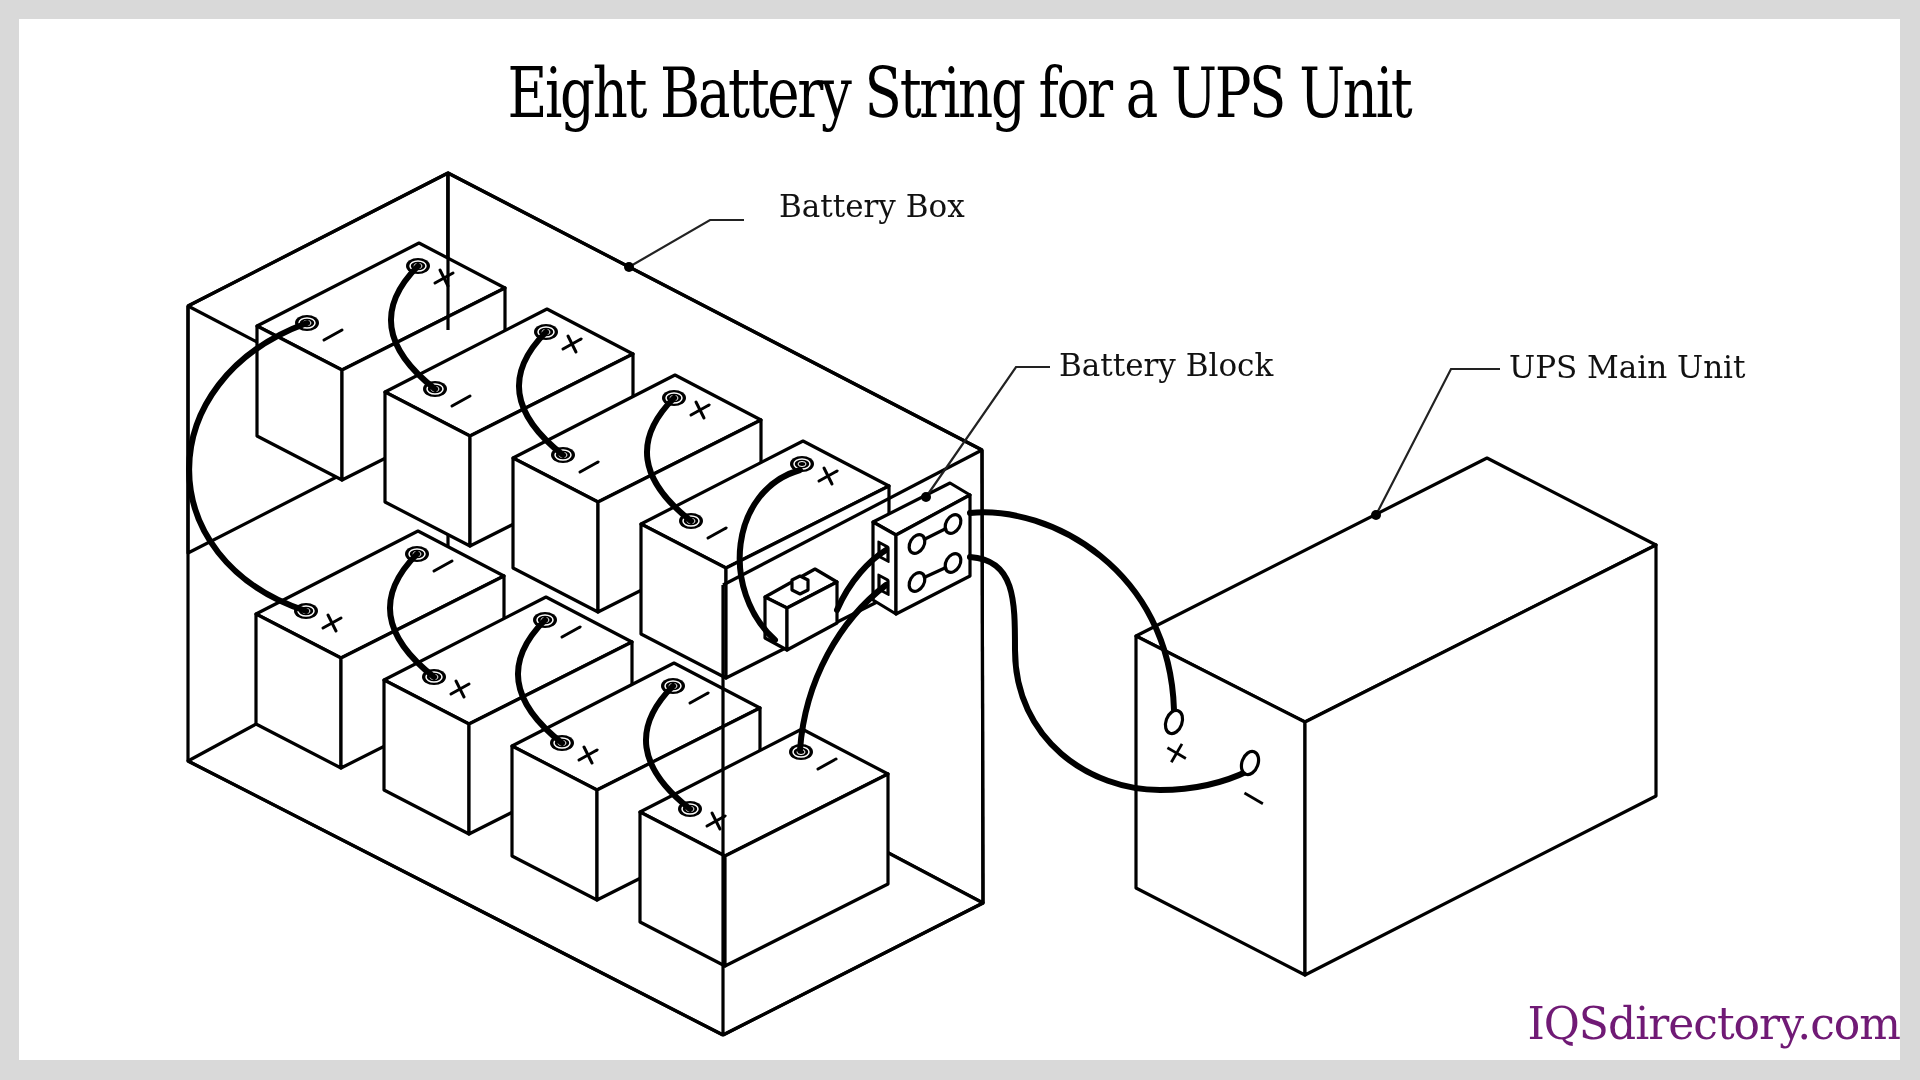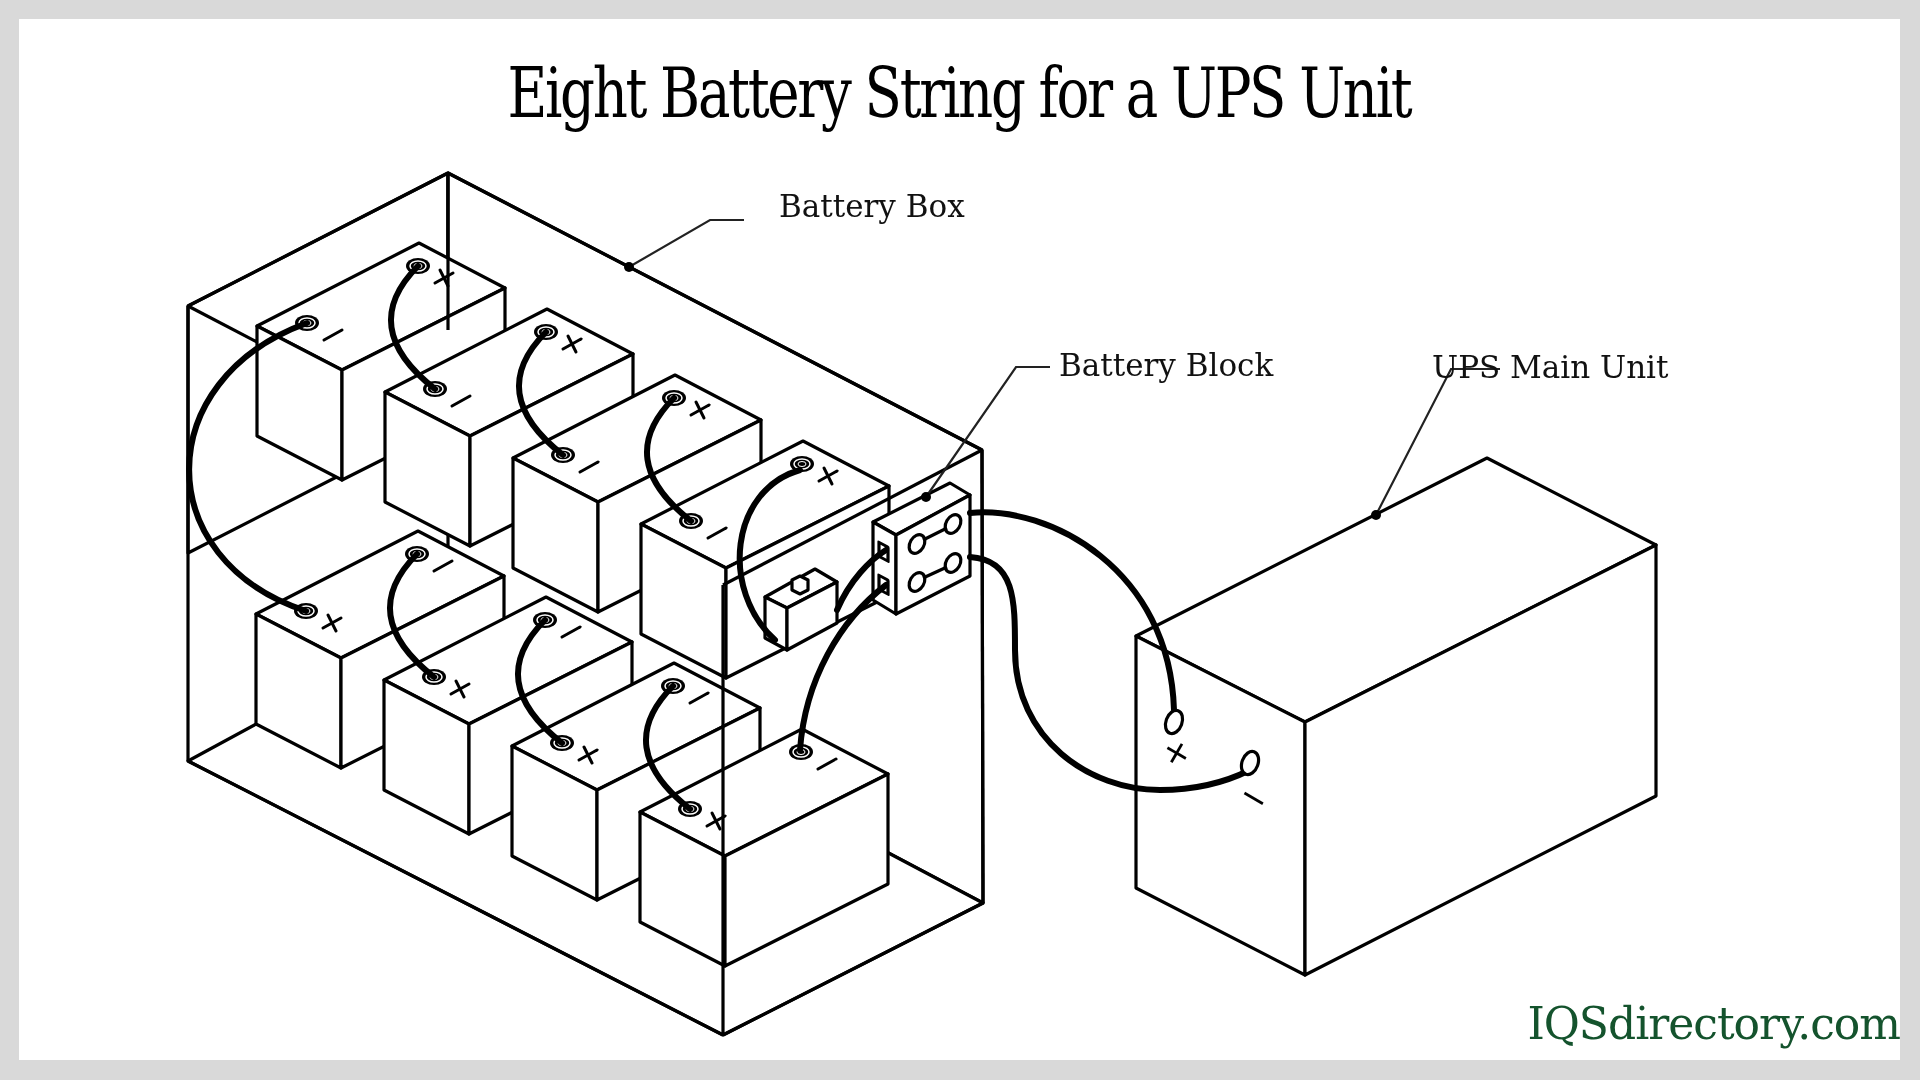--- a/index.html
+++ b/index.html
@@ -3,21 +3,21 @@
 <meta charset="utf-8">
 <style>
   html, body { margin: 0; padding: 0; }
   body { width: 1920px; height: 1080px; background: #d9d9d9; position: relative; overflow: hidden; }
   .canvas { position: absolute; left: 19px; top: 19px; width: 1881px; height: 1041px; background: #ffffff; }
   svg { position: absolute; left: 0; top: 0; }
   .title { position: absolute; left: 0; top: 52px; width: 1920px; text-align: center;
     font-family: "DejaVu Serif", serif; font-size: 70px; color: #000; letter-spacing: -3px;
     transform: scaleX(0.78); transform-origin: 955px 0; }
   .label { position: absolute; font-family: "DejaVu Serif", serif; font-size: 31px; color: #111; white-space: nowrap; }
-  .logo { position: absolute; right: 20px; top: 998px; font-family: "DejaVu Serif", serif; font-size: 44px; color: #14532d; letter-spacing: -1px; }
+  .logo { position: absolute; right: 20px; top: 998px; font-family: "DejaVu Serif", serif; font-size: 44px; color: #701a75; letter-spacing: -1px; }
   .ln { stroke: #000; stroke-width: 3.2; fill: #fff; stroke-linejoin: round; }
   .edge { stroke: #000; stroke-width: 3.2; fill: none; }
   .wire { stroke: #000; stroke-width: 6; fill: none; stroke-linecap: round; }
   .leader { stroke: #222; stroke-width: 2.2; fill: none; }
   .sym { stroke: #000; stroke-width: 3; fill: none; stroke-linecap: round; }
 </style>
 </head>
 <body>
 
 <div class="canvas"></div>
@@ -247,15 +247,15 @@
     <polyline class="leader" points="1500,369 1451,369 1376,515"></polyline>
     <circle cx="1376" cy="515" r="5" fill="#000"></circle>
   </g>
 
   <text id="ups-plus" x="1160" y="770" font-family="DejaVu Sans, sans-serif" font-size="34" transform="rotate(-60 1170 754)">+</text>
   <text id="ups-minus" x="1240" y="808" font-family="DejaVu Sans, sans-serif" font-size="34" transform="rotate(30 1252 797)">−</text>
 </svg>
 
 <div class="label" style="left:755px; top:188px;margin-left:24px;">Battery Box</div>
 <div class="label" style="left:1059px; top:347px;">Battery Block</div>
-<div class="label" style="left:1432px; top:349px;">UPS Main Unit</div>
+<div class="label" style="left:1509px; top:349px;">UPS Main Unit</div>
 
 <div class="logo">IQSdirectory.com</div>
 
 </body></html>

